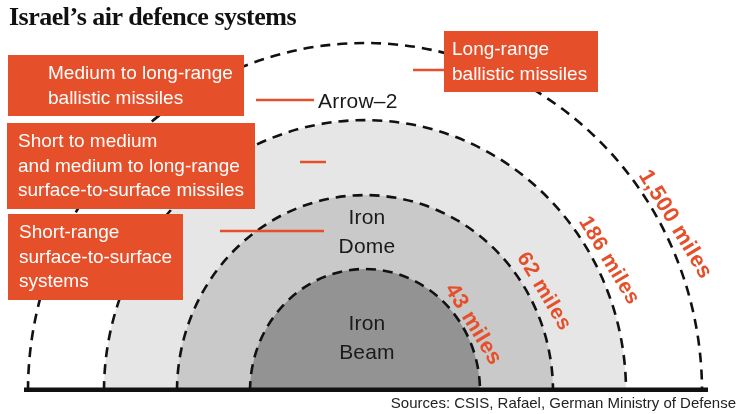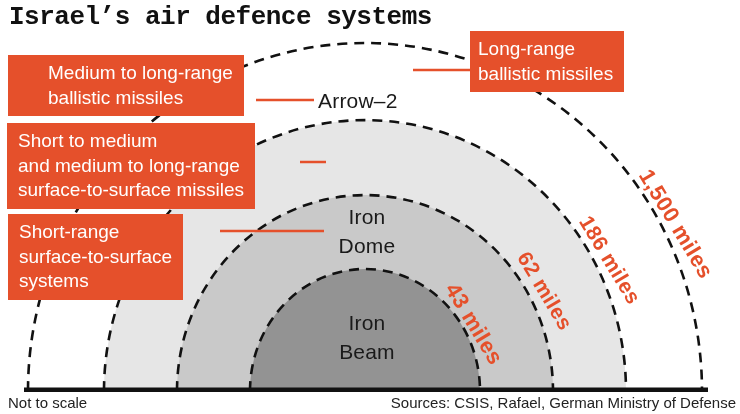--- a/index.html
+++ b/index.html
@@ -3,21 +3,21 @@
 <meta charset="utf-8">
 <style>
   html,body{margin:0;padding:0;background:#fff;}
   .stage{
     position:relative;width:740px;height:414px;overflow:hidden;background:#fff;
     font-family:"Liberation Sans",sans-serif;color:#1a1a1a;
   }
   .stage svg{position:absolute;left:0;top:0;}
   .title{
     position:absolute;left:9px;top:2px;margin:0;
-    font-family:Liberation Mono, monospace;font-weight:700;font-size:26px;color:#111;
+    font-family:Liberation Serif, serif;font-weight:700;font-size:26px;color:#111;
     letter-spacing:-0.5px;white-space:nowrap;
   }
   .callout{
     position:absolute;background:var(--accent);color:#fff;
     font-size:19px;line-height:1.3;font-weight:400;
     padding:6px 11px;white-space:pre-line;
   }
   .syslabel{
     position:absolute;font-size:21px;line-height:1.36;color:#1a1a1a;
     white-space:pre-line;font-weight:400;letter-spacing:0.2px;
@@ -63,30 +63,29 @@
   <h1 class="title">Israel’s air defence systems</h1>
 
   <div class="callout" style="left:8px;top:55px;padding-left:40px;">Medium to long-range
 ballistic missiles</div>
   <div class="callout" style="left:7px;top:123px;">Short to medium
 and medium to long-range
 surface-to-surface missiles</div>
   <div class="callout" style="left:8px;top:214px;">Short-range
 surface-to-surface
 systems</div>
-  <div class="callout" style="left:470px;top:31px;padding-left:8px;">Long-range
+  <div class="callout" style="left:444px;top:31px;padding-left:8px;">Long-range
 ballistic missiles</div>
 
   <div class="syslabel" style="left:318px;top:87px;">Arrow–2</div>
   <div class="syslabel centered" style="left:297px;top:203px;">Iron
 Dome</div>
   <div class="syslabel centered" style="left:297px;top:309px;">Iron
 Beam</div>
 
   <div class="miles" style="left:474px;top:324px;font-size:22px;">43 miles</div>
   <div class="miles" style="left:545px;top:291px;font-size:21px;">62 miles</div>
   <div class="miles" style="left:610px;top:260px;font-size:21px;">186 miles</div>
   <div class="miles" style="left:676px;top:224px;font-size:22px;">1,500 miles</div>
 
-  <div class="note note-left">Not to scale</div>
   <div class="note note-right">Sources: CSIS, Rafael, German Ministry of Defense</div>
 
 </div>
 
 </body></html>

